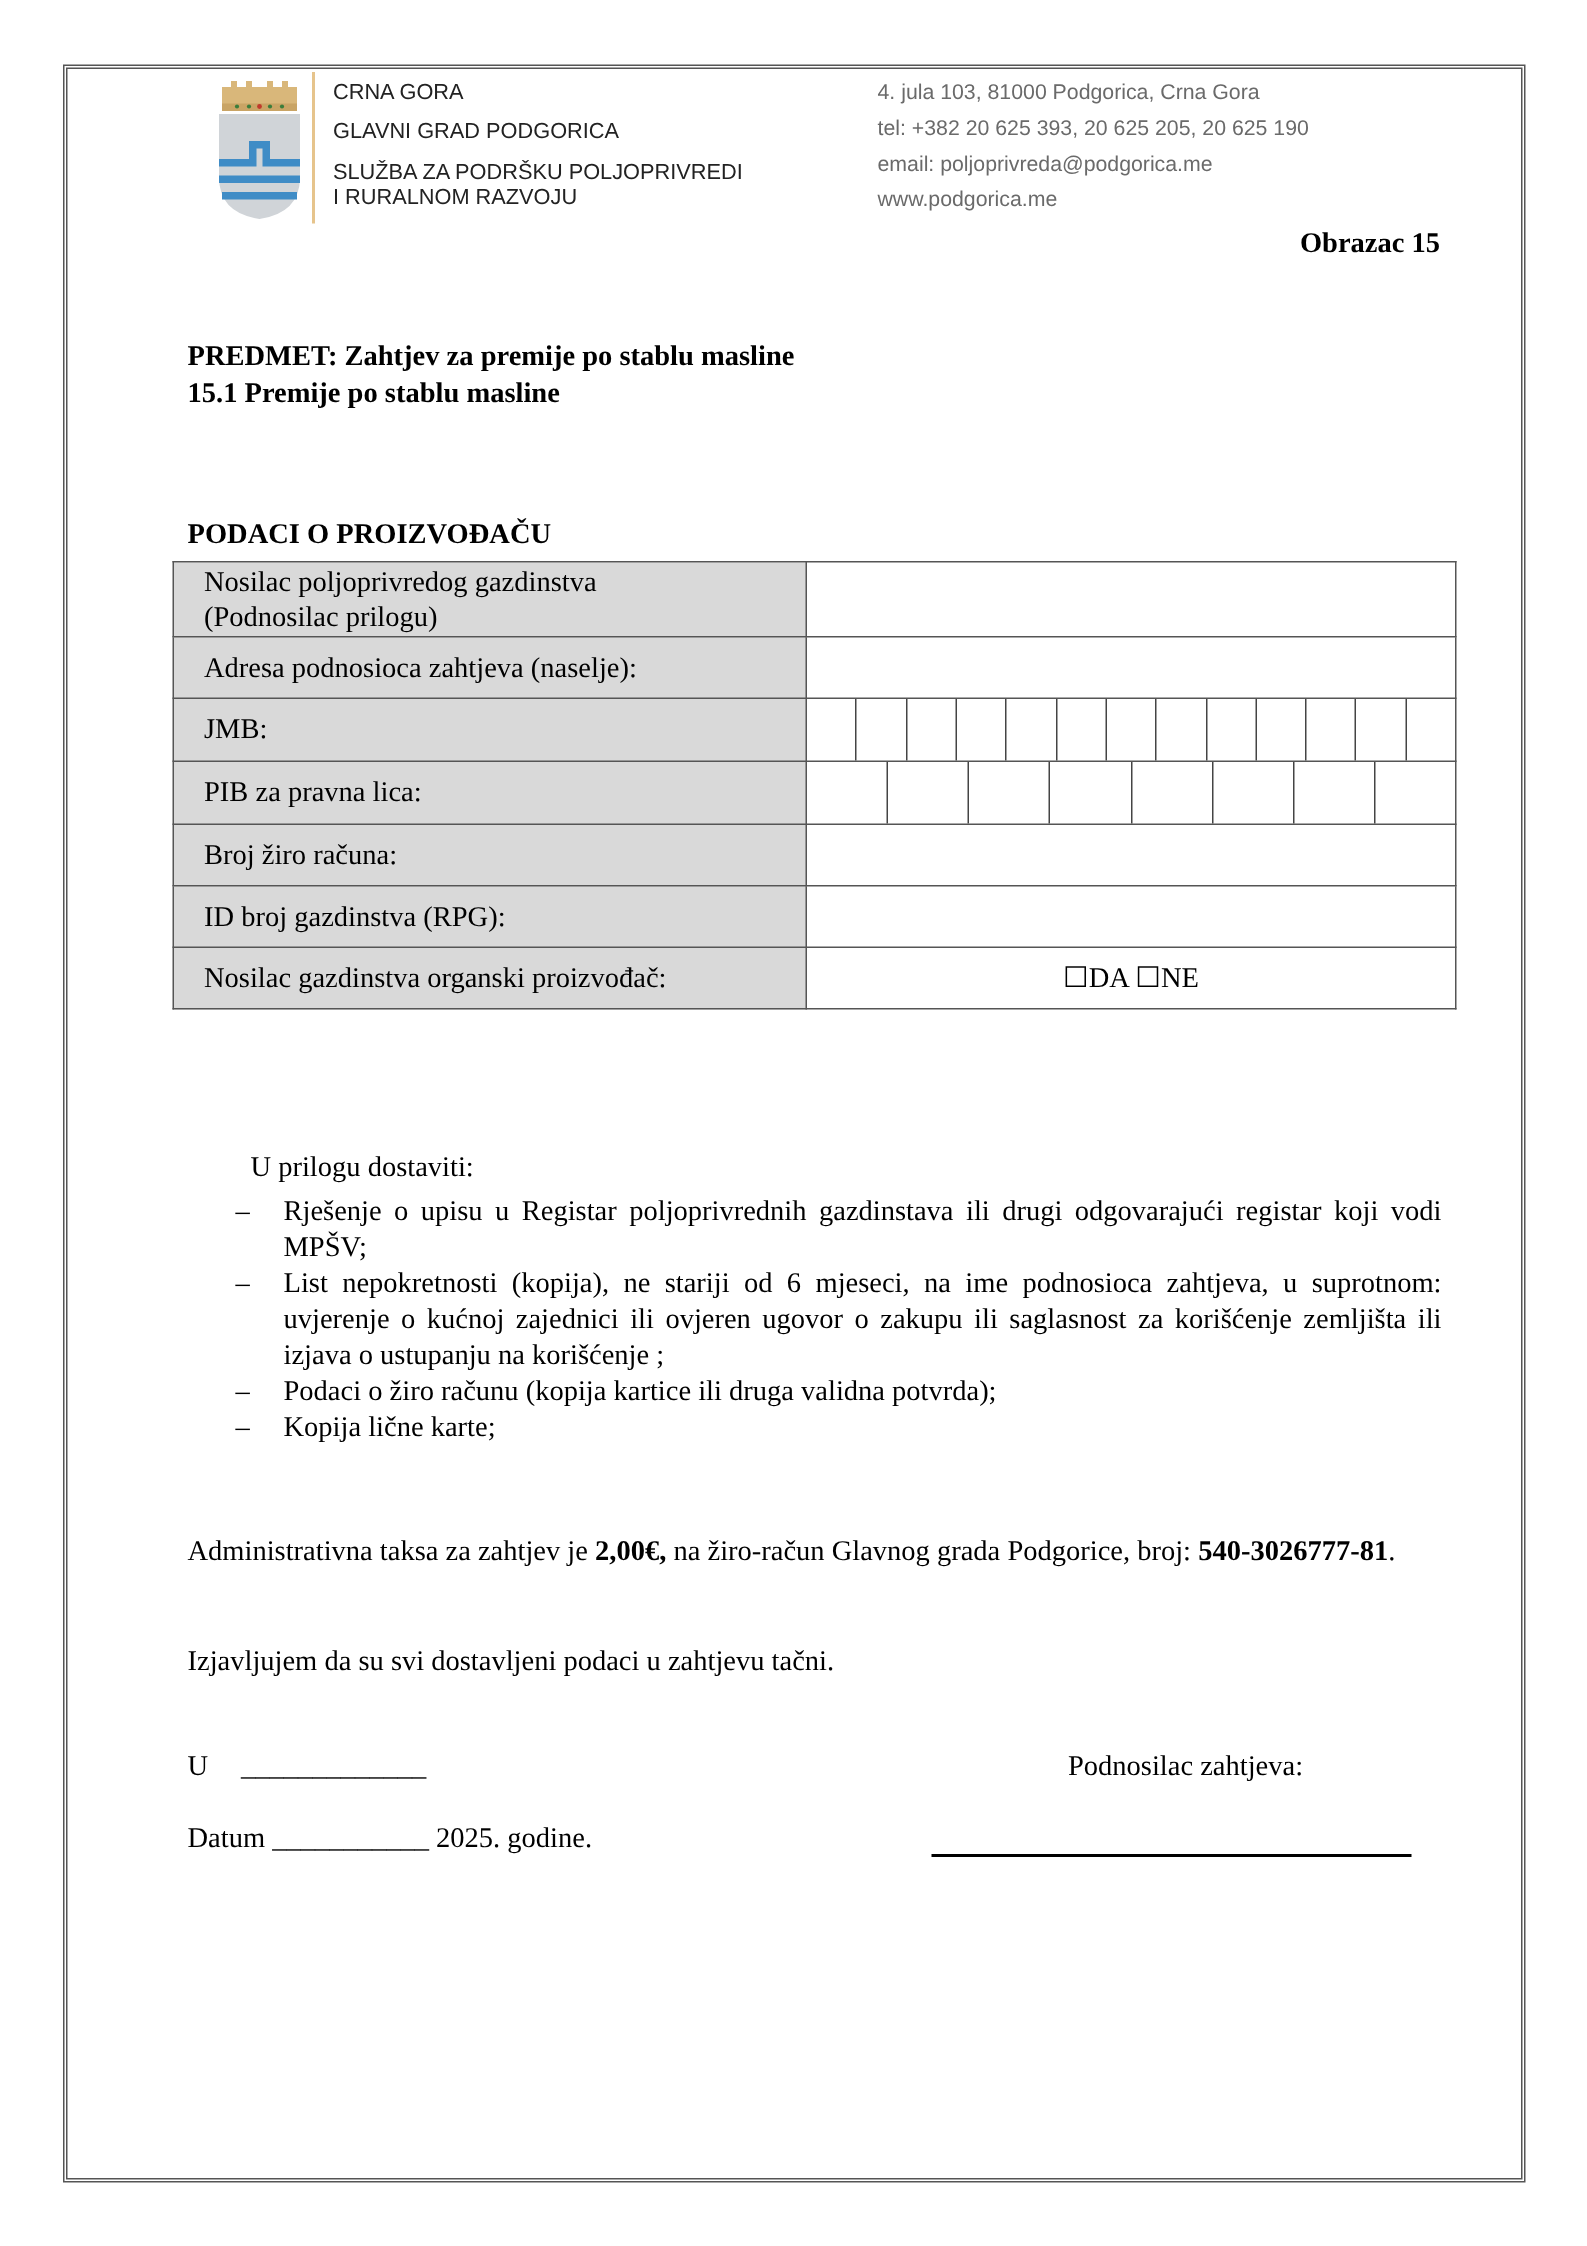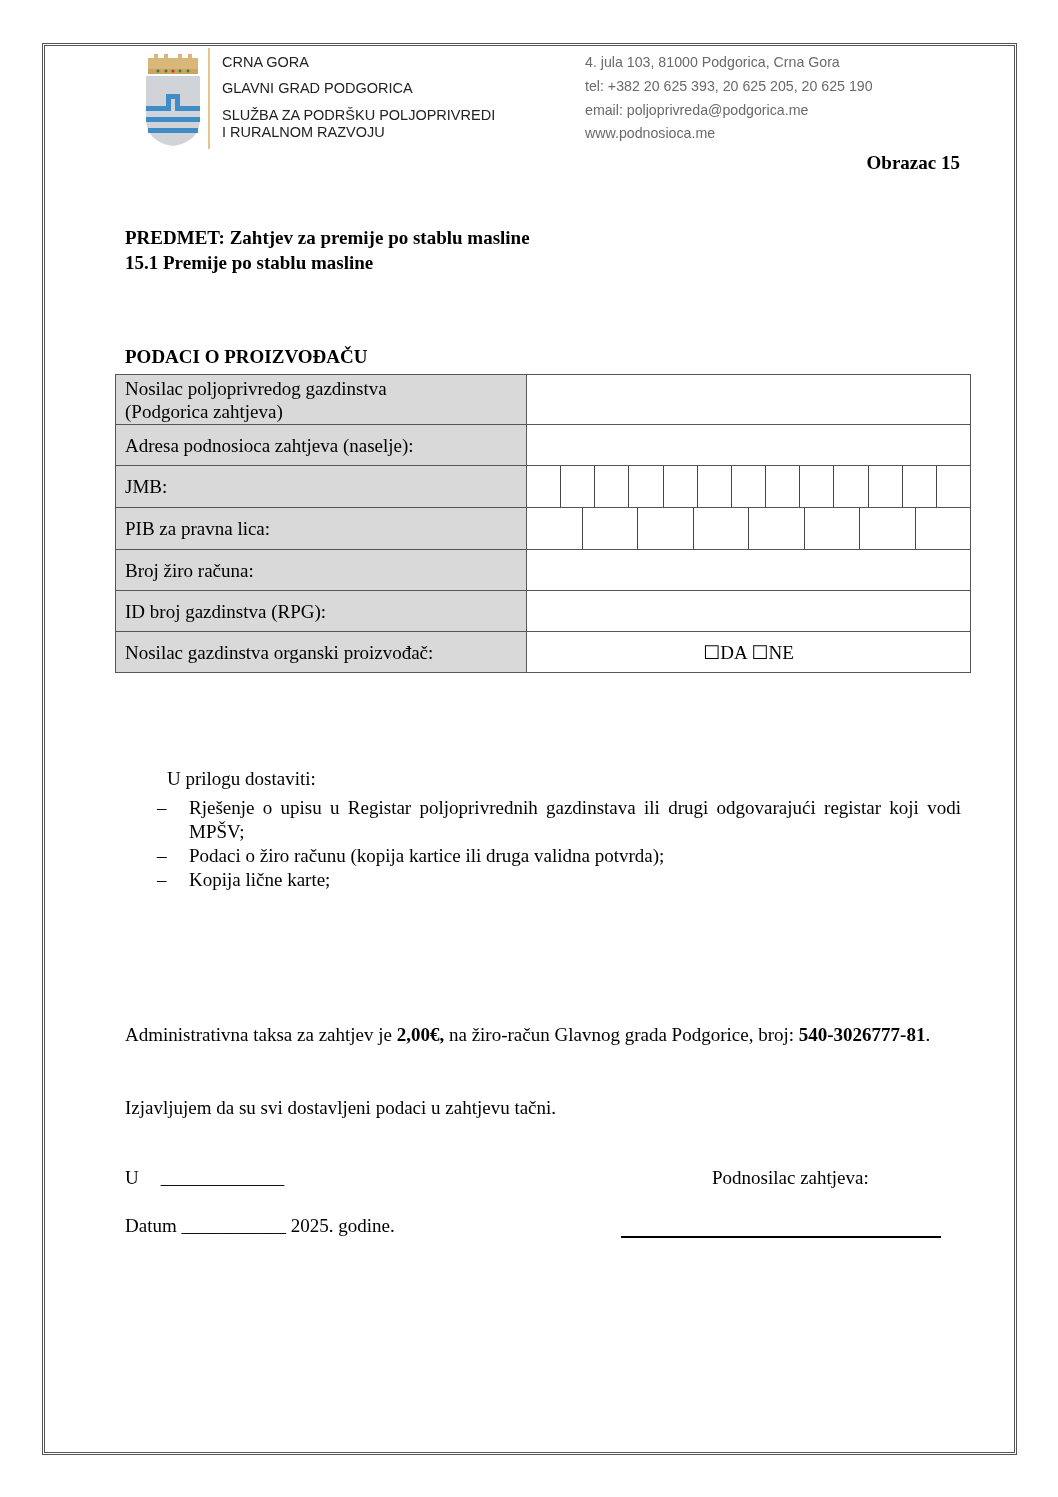--- a/index.html
+++ b/index.html
@@ -16,21 +16,21 @@
     .contact-line { position: absolute; white-space: nowrap; left: 0; }
 
     .form-number { position: absolute; right: 98px; top: 152px; font-weight: bold; font-size: 19px; }
 
     .subject { position: absolute; left: 125px; top: 225px; font-weight: bold; font-size: 19px; line-height: 25px; }
     .section-heading { position: absolute; left: 125px; top: 346px; font-weight: bold; font-size: 19px; }
 
     
     .producer-table { position: absolute; left: 115px; top: 374px; width: 856px; border-collapse: collapse; font-size: 19px; }
     .producer-table td { border: 1.5px solid #555; padding: 0; vertical-align: middle; }
-    .producer-table td.label { background: #d9d9d9; width: 401px; padding-left: 9px; line-height: 23px; }
+    .producer-table td.label { background: #d9d9d9; width: 401px; padding-left: 20px; line-height: 23px; }
     .producer-table td.value { background: #fff; margin-top: 38px; }
     .row-h1 { height: 50px; }
     .row-h { height: 41px; }
     .cell-grid { display: flex; width: 100%; height: 41px; }
     .cell-grid .box { flex: 1; border-right: 1.5px solid #444; height: 100%; }
     .cell-grid .box:last-child { border-right: none; }
     .value-center { text-align: center; }
 
     
     .attach-title { position: absolute; left: 125px; top: 768px; font-size: 19px; margin-left: 42px; }
@@ -73,38 +73,38 @@
   <div class="org-line" style="top:0">CRNA GORA</div>
   <div class="org-line" style="top:26px">GLAVNI GRAD PODGORICA</div>
   <div class="org-line" style="top:53px">SLUŽBA ZA PODRŠKU POLJOPRIVREDI</div>
   <div class="org-line" style="top:70px">I RURALNOM RAZVOJU</div>
 </div>
 
 <div class="contact-block">
   <div class="contact-line" style="top:0">4. jula 103, 81000 Podgorica, Crna Gora</div>
   <div class="contact-line" style="top:24px">tel: +382 20 625 393, 20 625 205, 20 625 190</div>
   <div class="contact-line" style="top:48px">email: poljoprivreda@podgorica.me</div>
-  <div class="contact-line" style="top:71px">www.podnosioca.me</div>
+  <div class="contact-line" style="top:71px">www.podgorica.me</div>
 </div>
 
 <div class="form-number">Obrazac  15</div>
 
 <div class="subject">
   <div>PREDMET: Zahtjev za premije po stablu masline</div>
   <div>15.1  Premije po stablu masline</div>
 </div>
 
 <div class="section-heading">PODACI O PROIZVOĐAČU</div>
 
 <table class="producer-table">
   <tbody>
       <tr class="row-h1">
     <td class="label">
       <div>Nosilac poljoprivredog gazdinstva</div>
-      <div>(Podgorica zahtjeva)</div>
+      <div>(Podnosilac prilogu)</div>
     </td>
     <td class="value"></td>
   </tr>
   <tr class="row-h">
     <td class="label">Adresa podnosioca zahtjeva (naselje):</td>
     <td class="value"></td>
   </tr>
   <tr class="row-h">
     <td class="label">JMB:</td>
     <td class="value">
@@ -159,20 +159,21 @@
   </table>
 
 <div class="attach-title">U prilogu dostaviti:</div>
 <ul class="attach-list">
   <li class="attach-item">
     <span class="attach-dash">–</span>
     <span>Rješenje o upisu u Registar poljoprivrednih gazdinstava ili drugi odgovarajući registar koji vodi MPŠV;</span>
   </li>
   <li class="attach-item">
     <span class="attach-dash">–</span>
+    <span>List nepokretnosti (kopija), ne stariji od 6 mjeseci, na ime podnosioca zahtjeva, u suprotnom: uvjerenje o kućnoj zajednici ili ovjeren ugovor o zakupu ili saglasnost za korišćenje zemljišta ili izjava o ustupanju na korišćenje  ;</span>
   </li>
   <li class="attach-item">
     <span class="attach-dash">–</span>
     <span>Podaci o žiro računu (kopija kartice ili druga validna potvrda);</span>
   </li>
   <li class="attach-item">
     <span class="attach-dash">–</span>
     <span>Kopija lične karte;</span>
   </li>
 </ul>

